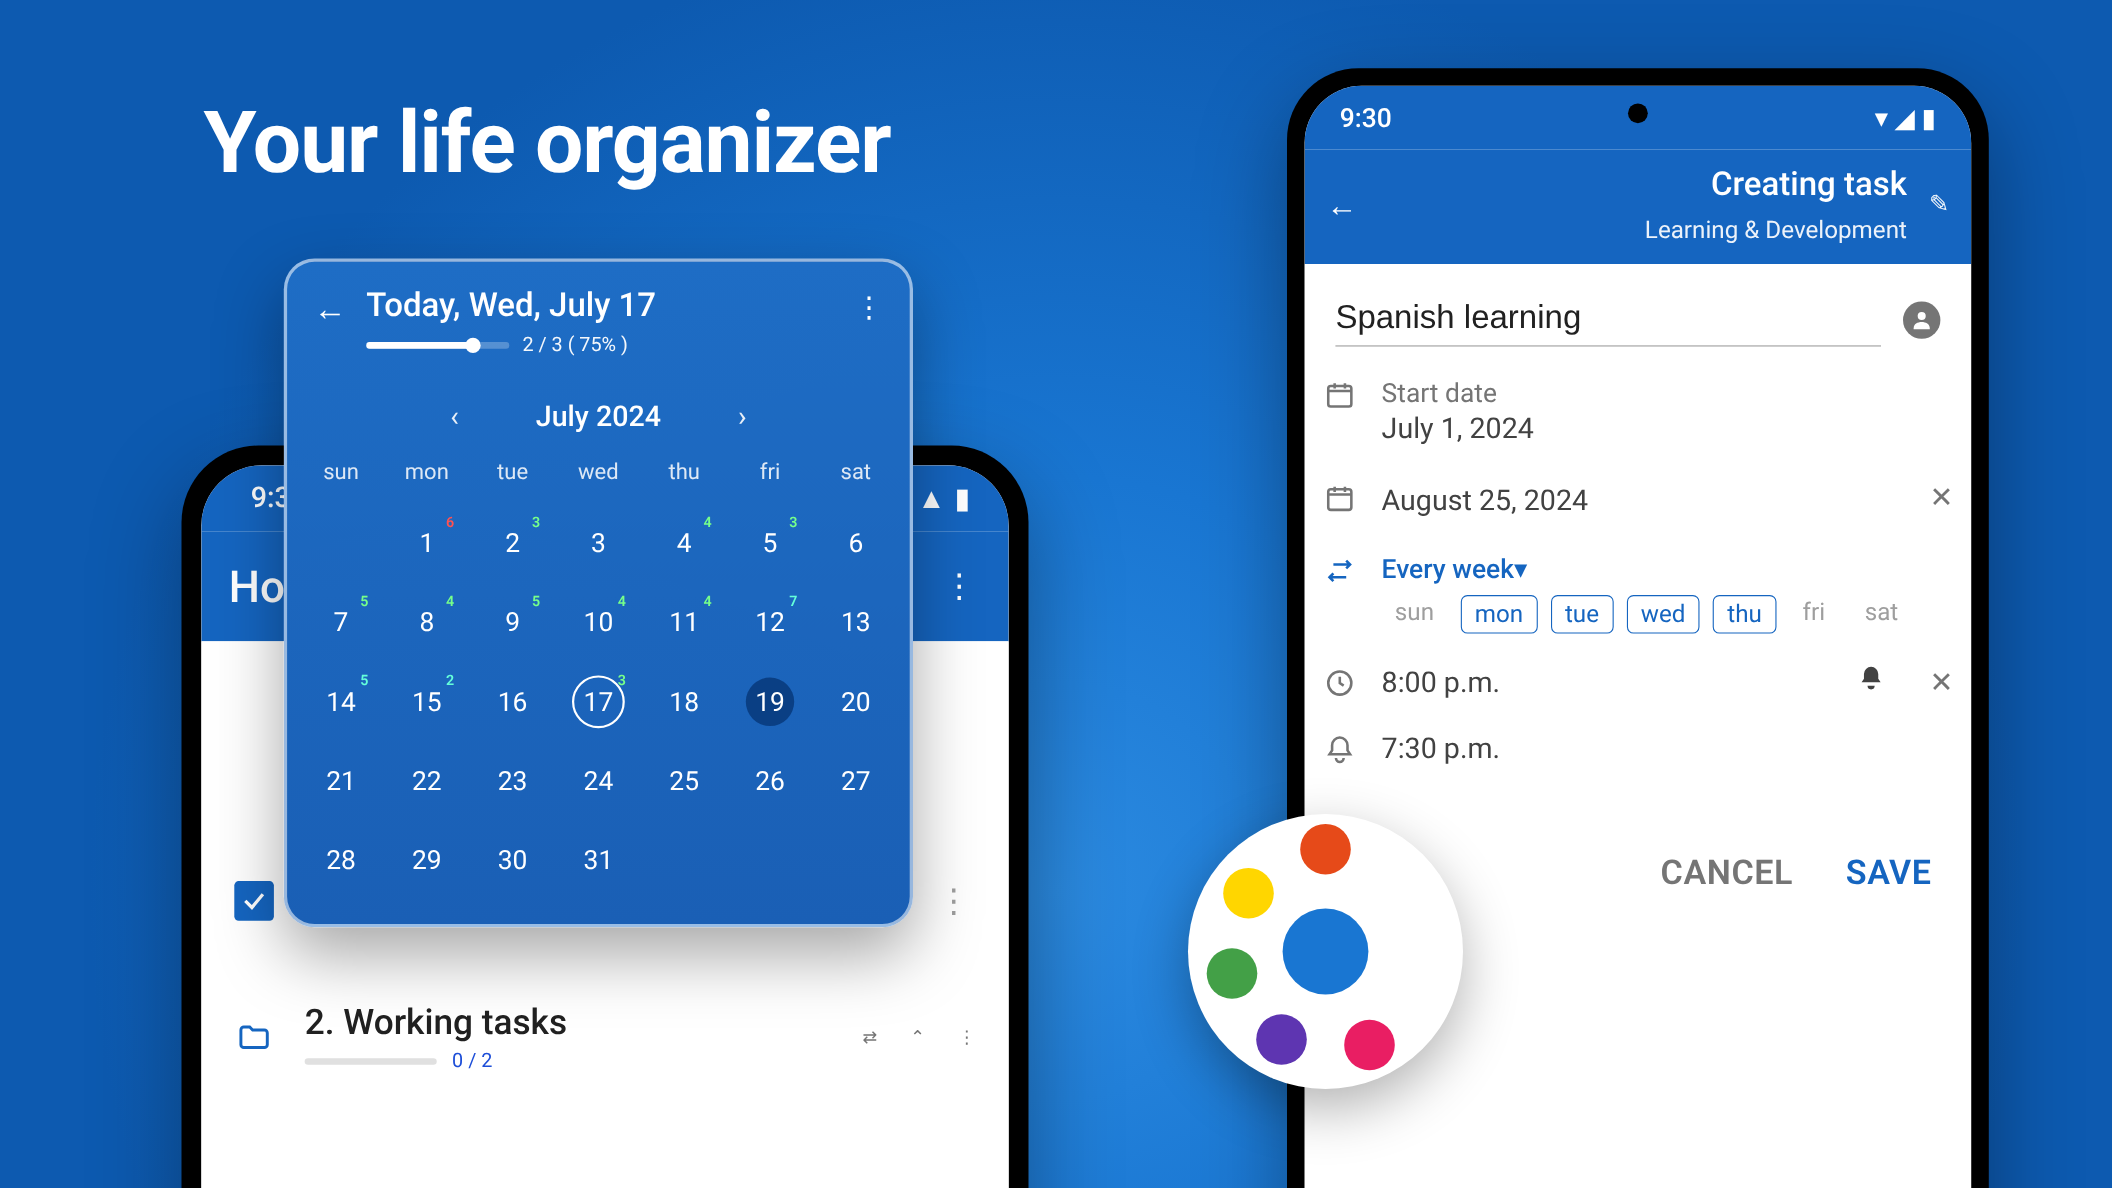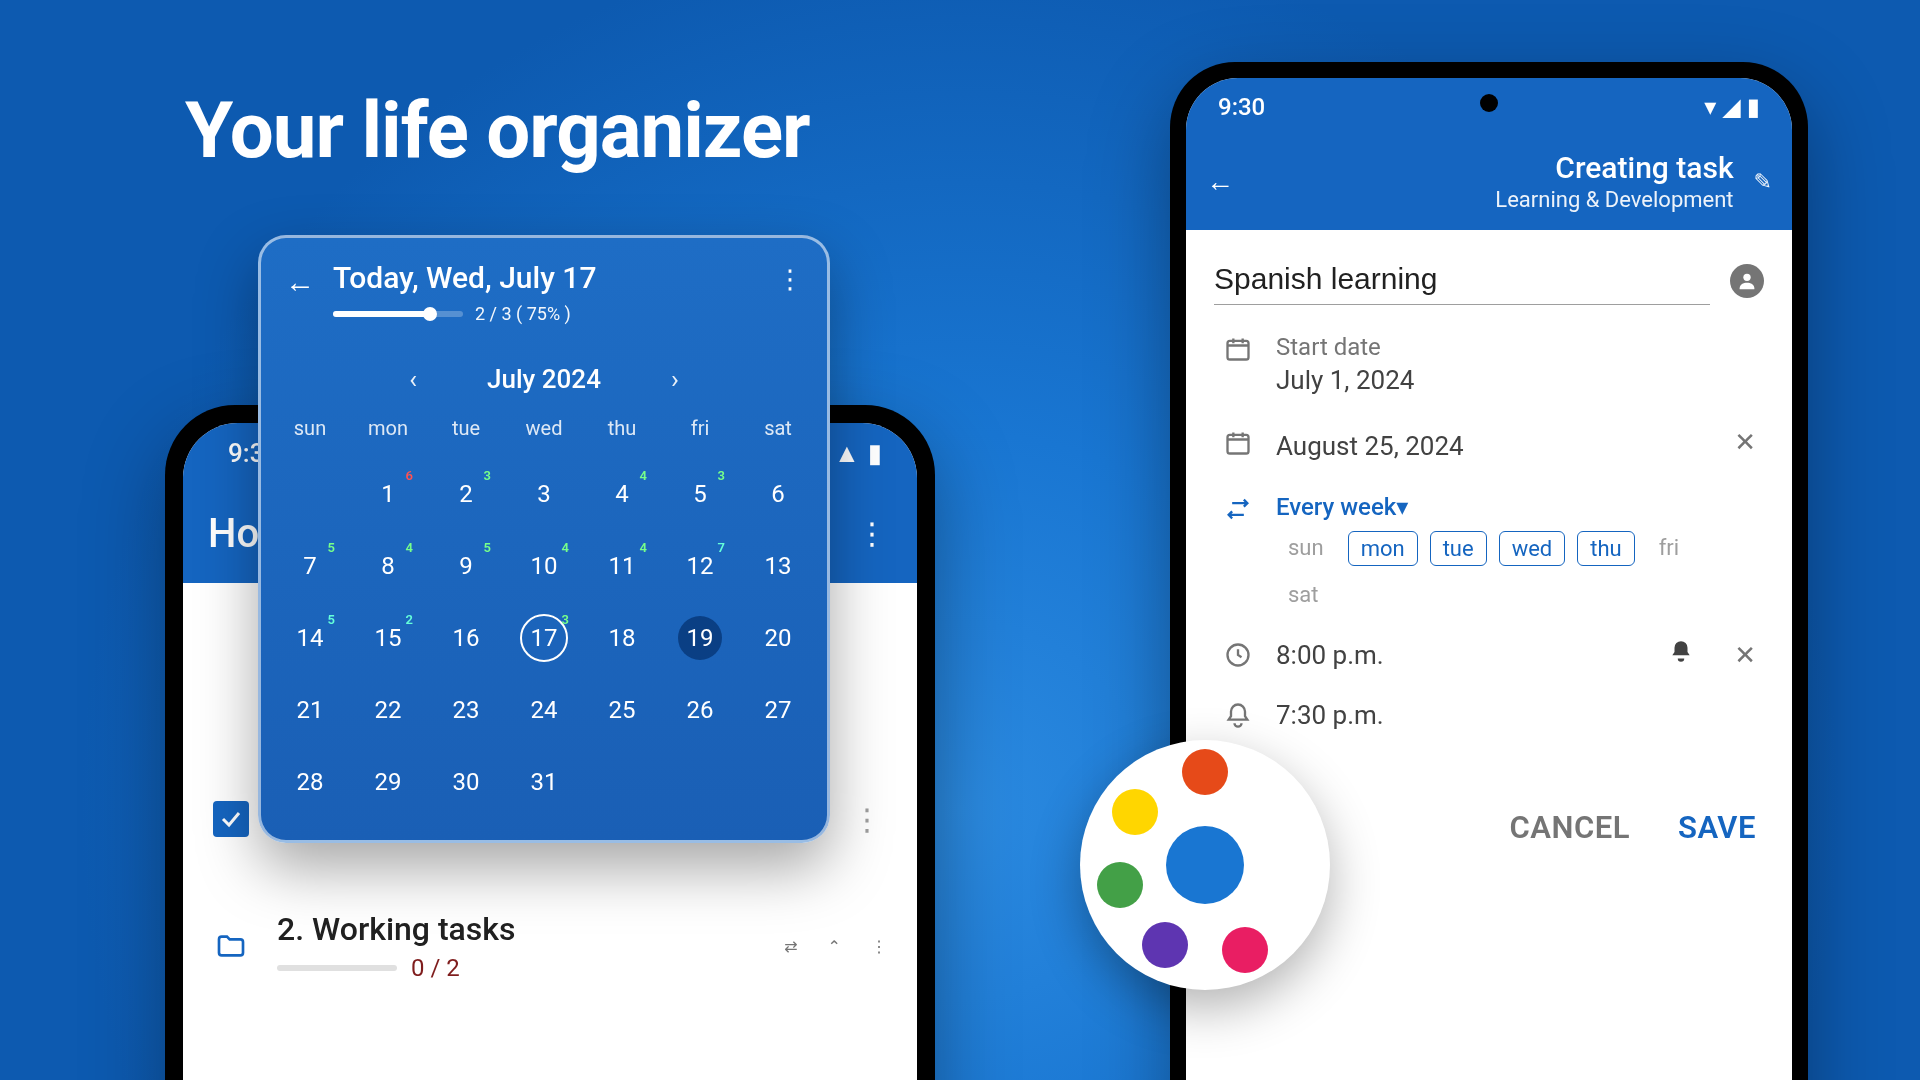--- a/index.html
+++ b/index.html
@@ -81,21 +81,21 @@
   .task-time { color:#757575; font-size:30px; display:flex; align-items:center; gap:8px; text-decoration: line-through; }
   .task-menu { width:40px; color:#9e9e9e; font-size:30px; text-align:center; }
   
   .folder-row {
     display:flex; align-items:center; padding:25px 30px; gap:28px; margin-top: 30px;
   }
   .folder-icon { width:36px; height:36px; display:flex; align-items:center; justify-content:center; }
   .folder-title { font-size:32px; font-weight:500; color:#212121; }
   .folder-sub { display:flex; align-items:center; gap:14px; margin-top:6px; }
   .folder-bar { width:120px; height:6px; background:#e0e0e0; border-radius:3px; }
-  .folder-count { color:#7f1d1d; font-size:24px; }
+  .folder-count { color:#1d4ed8; font-size:18px; }
   .folder-actions { display:flex; gap:30px; color:#757575; }
   
   
   .calendar-popup {
     position: absolute;
     left: 258px;
     top: 235px;
     width: 572px;
     background: linear-gradient(180deg, #1e6dc5 0%, #1a5fb5 100%);
     border-radius: 28px;
@@ -171,38 +171,38 @@
     background:#1565c0; height:58px; display:flex; align-items:center;
     justify-content:space-between; padding:0 32px; color:#fff; font-size:24px; font-weight:500;
   }
   .icons-r { display:flex; gap:6px; align-items:center; }
   .app-bar-r {
     background:#1565c0; padding: 14px 20px 18px 20px; display:flex; align-items:center; gap:20px; color:#fff;
   }
   .back-arrow { font-size:28px; cursor:pointer; }
   .abr-text { flex:1;text-align:right; }
   .abr-title { font-size:30px; font-weight:500; }
-  .abr-sub { font-size:22px; opacity:.92; margin-top:2px; }
+  .abr-sub { font-size:22px; opacity:.92; margin-top:12px; }
   .edit-pencil { font-size:22px; cursor:pointer; opacity:.95; }
   
   .form-area { background:#fff; flex:1; }
   .task-name-row {
     display:flex; align-items:center; padding: 26px 28px 10px 28px; gap:20px;
   }
   .task-name-input {
     flex:1; border:none; border-bottom: 1.5px solid #9e9e9e; font-size:30px;
     padding: 6px 0 8px 0; outline:none; color:#212121;
   }
   .avatar-circle {
     width:34px; height:34px; border-radius:50%; background:#757575;
     display:flex; align-items:center; justify-content:center; color:#fff; font-size:20px;
   }
   
   .field-row {
-    display:flex; align-items:center; gap:22px; padding: 14px 36px;
+    display:flex; align-items:center; gap:22px; padding: 14px 16px;
   }
   .field-row.alt { align-items:flex-start; padding-top:18px; }
   .field-icon { width:32px; height:32px; color:#757575; display:flex; align-items:center; justify-content:center; flex-shrink:0; }
   .field-body { flex:1; }
   .field-label { color:#757575; font-size:24px; }
   .field-value { color:#424242; font-size:26px; margin-top:4px; }
   .row-x { color:#757575; font-size:26px; cursor:pointer; }
   
   .repeat-select { color:#1565c0; font-size:24px; font-weight:500; display:flex; align-items:center; gap:0; cursor:pointer; }
   .day-chips { display:flex; gap:12px; margin-top:10px; flex-wrap:wrap; }

